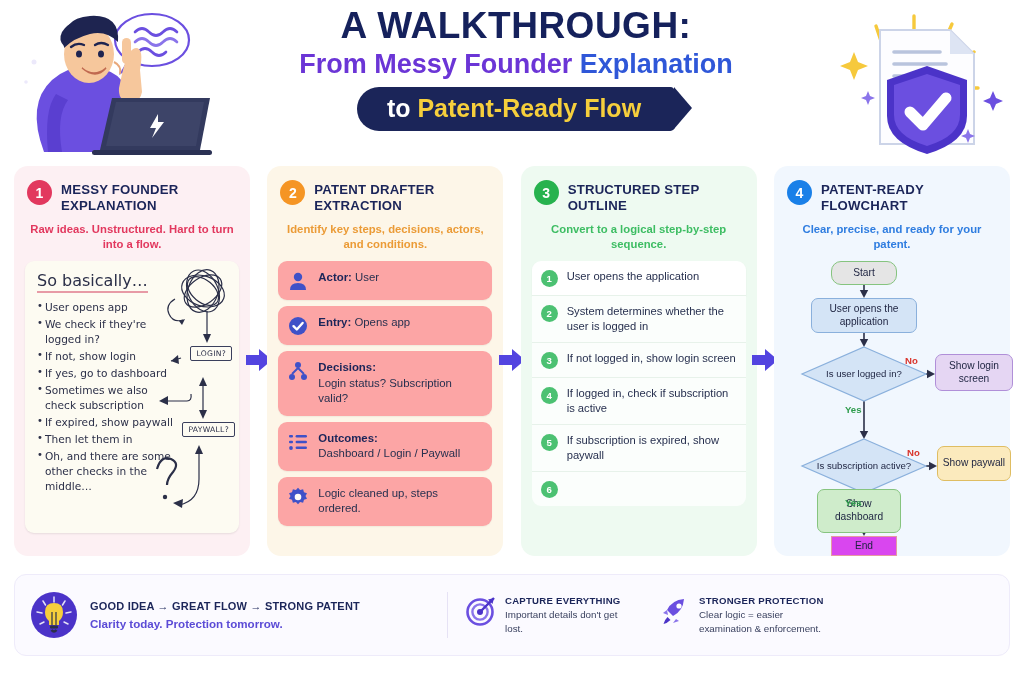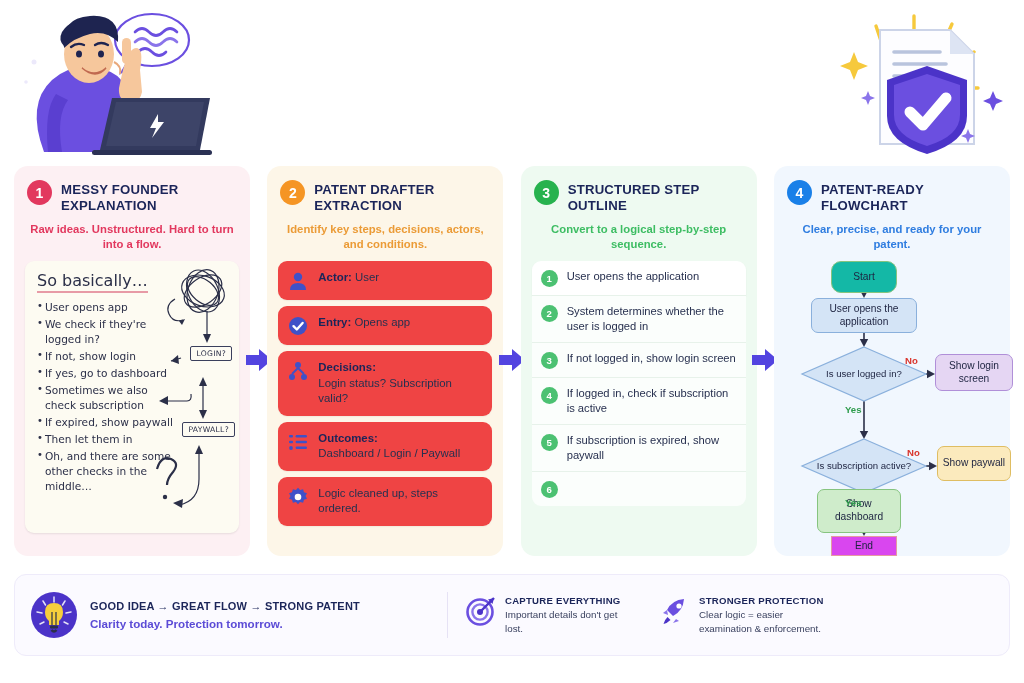--- a/index.html
+++ b/index.html
@@ -114,21 +114,21 @@
     position: absolute; border: 1.3px solid #3a3f5c; border-radius: 2px;
     font-family: "DejaVu Sans", sans-serif; font-size: 7.6px; color: #2b2f48;
     padding: 2px 5px; background: #fdfbf2; letter-spacing: .3px;
   }
   .tag-login { right: 7px; top: 85px; }
   .tag-paywall { right: 4px; top: 161px; }
 
   
   .rows2 { display: flex; flex-direction: column; gap: 6px; }
   .row2 {
-    background: #ef4444; border-radius: 9px; padding: 9px 9px 9px 10px;
+    background: #fca5a5; border-radius: 9px; padding: 9px 9px 9px 10px;
     display: flex; align-items: flex-start; gap: 10px;
     box-shadow: 0 1px 1.5px rgba(0,0,0,.05);
   }
   .row2 .ico { flex: 0 0 20px; width: 20px; height: 20px; margin-top: 1px; }
   .row2 .txt { font-size: 11.4px; color: #27304f; line-height: 1.36; }
   .row2 .txt b { font-weight: bold; color: #1b2559; }
 
   
   .steps3 { position: relative; }
   .step3 {
@@ -146,21 +146,21 @@
   .stxt { font-size: 11.2px; color: #27304f; line-height: 1.34; }
 
   
   .flow { position: relative; height: 288px; }
   .fnode {
     position: absolute; border-radius: 7px; font-size: 10.2px;
     color: #1d2340; text-align: center; line-height: 1.26;
     display: flex; align-items: center; justify-content: center;
     border: 1px solid; padding: 2px 4px;
   }
-  .n-start  { left: 46px; top: 0;   width: 66px; height: 32px; background: #14b8a6; border-color: #86c47f; border-radius: 10px; }
+  .n-start  { left: 46px; top: 0;   width: 66px; height: 24px; background: #e5e5e5; border-color: #86c47f; border-radius: 10px; }
   .n-open   { left: 26px; top: 37px; width: 106px; height: 35px; background: #d4e4f6; border-color: #8ab0dc; }
   .n-login  { left: 150px; top: 93px; width: 78px; height: 37px; background: #e5d6f3; border-color: #b08fd8; }
   .n-paywall{ left: 152px; top: 185px; width: 74px; height: 35px; background: #fbeabd; border-color: #dfbd62; }
   .n-dash   { left: 32px; top: 228px; width: 84px; height: 44px; background: #cfeccb; border-color: #86c47f; }
   .n-end    { left: 46px; top: 275px; width: 66px; height: 20px; background: #d946ef; border-color: #e49aa1; border-radius: 0; }
   .diamond {
     position: absolute; width: 124px; height: 54px;
   }
   .d1 { left: 17px; top: 86px; }
   .d2 { left: 17px; top: 178px; }
@@ -220,20 +220,25 @@
       <path d="M118 72 q6 -26 14 -26 q8 0 4 22 l2 22 q-2 12 -14 10 q-10 -2 -9 -14 Z" fill="#f6c79c"></path>
       <rect x="118" y="36" width="9" height="26" rx="4.5" fill="#f6c79c"></rect>
       <path d="M108 96 L206 96 L196 148 L96 148 Z" fill="#333a5e"></path>
       <path d="M112 100 L200 100 L192 144 L102 144 Z" fill="#3d4468"></path>
       <path d="M154 112 L146 126 L152 126 L148 136 L160 120 L154 120 Z" fill="#fff"></path>
       <rect x="88" y="148" width="120" height="5" rx="2.5" fill="#2b3154"></rect>
       <circle cx="30" cy="60" r="2.5" fill="#ece9fb"></circle>
       <circle cx="22" cy="80" r="1.8" fill="#ece9fb"></circle>
     </svg>
 
+    <div class="title-block">
+      <div class="title-1">A WALKTHROUGH:</div>
+      <div class="title-2"><span class="t2a">From Messy Founder </span><span class="t2b">Explanation</span></div>
+      <div class="ribbon"><span>to </span><span class="hl">Patent-Ready Flow</span></div>
+    </div>
 
     <svg class="hero-right" viewBox="0 0 190 152">
       <g stroke="#f6c93c" stroke-width="3.4" stroke-linecap="round">
         <line x1="48" y1="22" x2="54" y2="40"></line>
         <line x1="86" y1="12" x2="86" y2="30"></line>
         <line x1="124" y1="20" x2="116" y2="38"></line>
         <line x1="146" y1="48" x2="130" y2="56"></line>
         <line x1="150" y1="84" x2="134" y2="84"></line>
       </g>
       <path d="M52 26 L122 26 L146 50 L146 140 L52 140 Z" fill="#fdfdff" stroke="#ccd4e8" stroke-width="2"></path>

